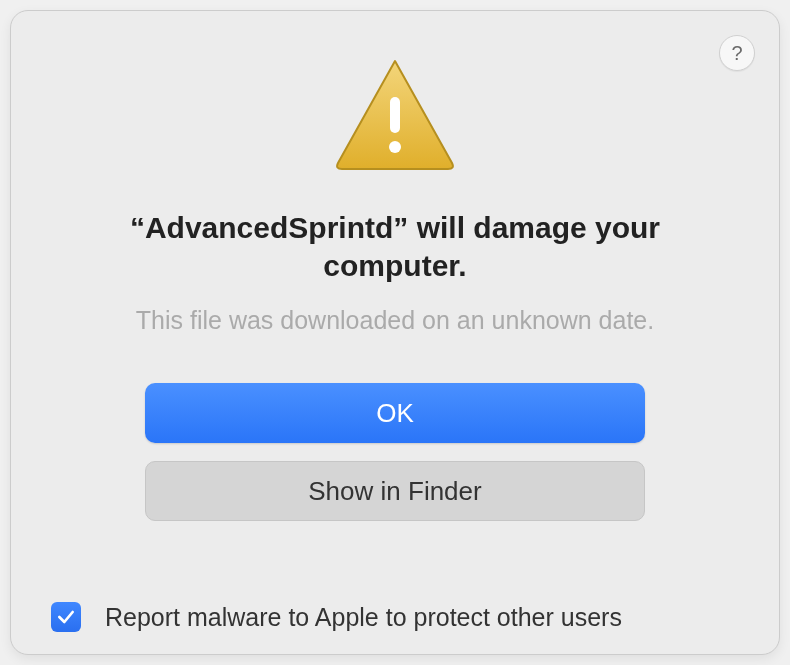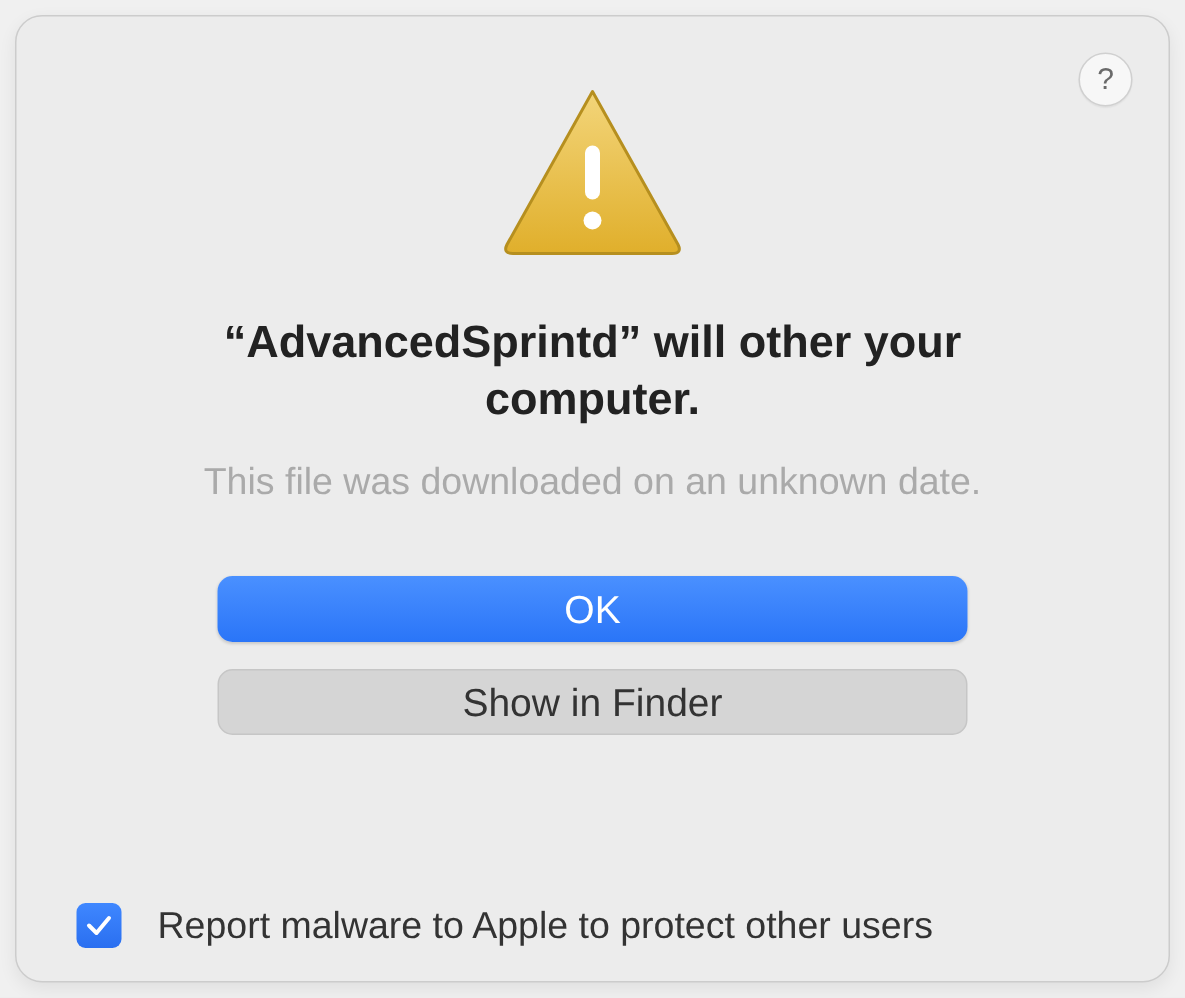--- a/index.html
+++ b/index.html
@@ -68,21 +68,21 @@
     }
     .button-stack {
       width: 500px;
       display: flex;
       flex-direction: column;
       gap: 18px;
       margin-bottom: 48px;
     }
     .btn {
       width: 100%;
-      height: 44px;
+      height: 60px;
       border-radius: 10px;
       font-size: 26px;
       font-weight: 400;
       border: none;
       cursor: pointer;
       display: flex;
       align-items: center;
       justify-content: center;
     }
     .btn-primary {
@@ -140,21 +140,21 @@
           <stop offset="0%" stop-color="#F3D57A"></stop>
           <stop offset="100%" stop-color="#E0AF2B"></stop>
         </linearGradient>
       </defs>
       <path d="M65 6 L122 108 Q125 114 118 114 L12 114 Q5 114 8 108 Z" fill="url(#warnGrad)" stroke="#B68F1F" stroke-width="2" stroke-linejoin="round"></path>
       <rect x="60" y="42" width="10" height="36" rx="5" fill="#fff"></rect>
       <circle cx="65" cy="92" r="6" fill="#fff"></circle>
     </svg>
   </div>
 
-  <div class="title">“AdvancedSprintd” will other your computer.</div>
+  <div class="title">“AdvancedSprintd” will damage your computer.</div>
 
   <div class="subtitle">This file was downloaded on an unknown date.</div>
 
   <div class="button-stack">
     <button class="btn btn-primary">
       <span>OK</span>
     </button>
     <button class="btn btn-secondary">
       <span>Show in Finder</span>
     </button>

